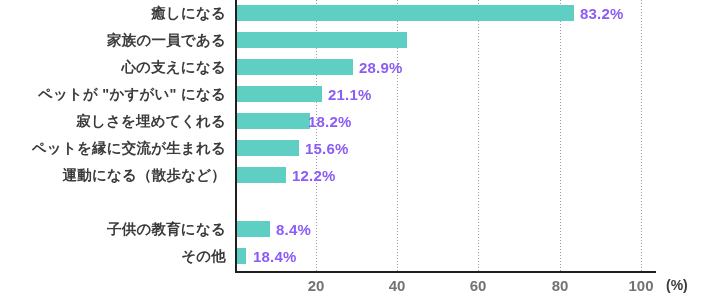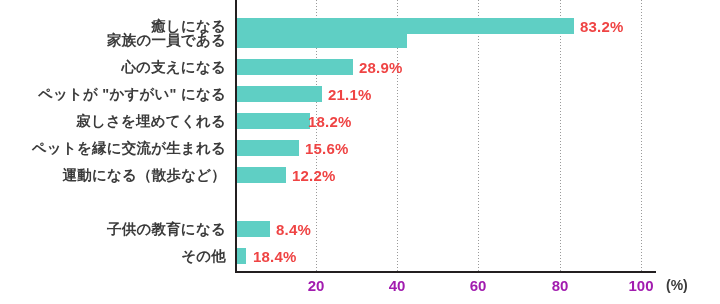--- a/index.html
+++ b/index.html
@@ -67,35 +67,35 @@
     height:16px;
     background:#5fcfc4;
   }
   .val-label{
     position:absolute;
     top:0px; height:27px;
     display:flex;
     align-items:center;
     font-size:15px;
     font-weight:700;
-    color:#ef4444;
+    color:#8b5cf6;
     white-space:nowrap;
     letter-spacing:0.2px;
   }
 
   
   .tick-label{
     position:absolute;
     top:277px;
     width:60px;
     margin-left:-30px;
     text-align:center;
     font-size:15px;
     font-weight:700;
-    color:#a21caf;
+    color:#737373;
   }
   .unit-label{
     position:absolute;
     left:666px; top:277px;
     font-size:14px;
     font-weight:700;
     color:#3b3b3b;
   }
 </style>
 </head>
@@ -104,21 +104,21 @@
 <div id="chart-root">
 
   <div class="plot-area"></div>
 
   <div class="gridline" style="left:316px;"></div>
   <div class="gridline" style="left:397px;"></div>
   <div class="gridline" style="left:478px;"></div>
   <div class="gridline" style="left:560px;"></div>
   <div class="gridline" style="left:641px;"></div>
 
-  <div class="row" style="top:13px;padding-left:43px;">
+  <div class="row" style="top:0px;padding-left:43px;">
     <div class="cat-label">癒しになる</div>
     <div class="bar" style="width:338px;"></div>
     <div class="val-label" style="left:580px;">83.2%</div>
   </div>
 
   <div class="row" style="top:27px;">
     <div class="cat-label">家族の一員である</div>
     <div class="bar" style="width:171px;"></div>
   </div>
 

